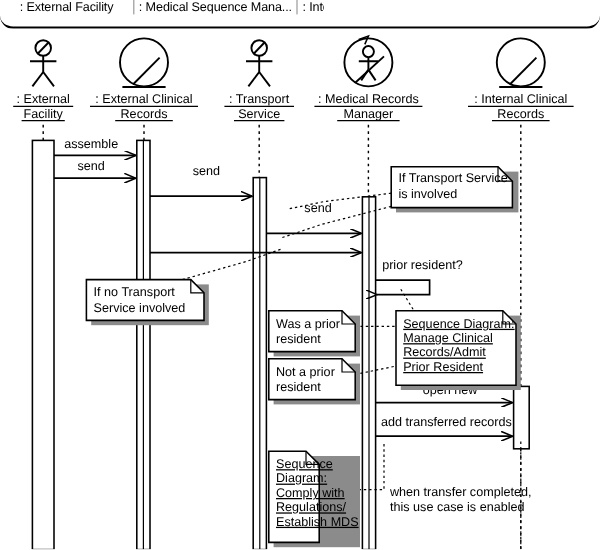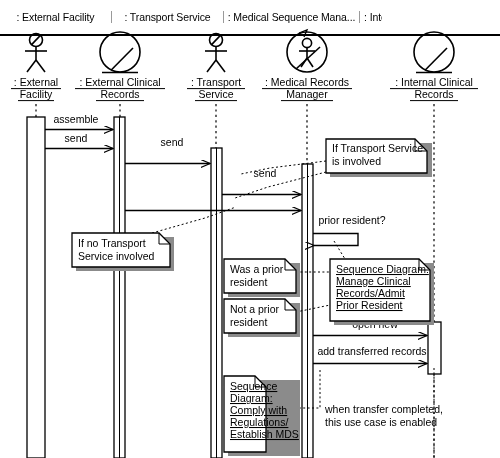--- a/index.html
+++ b/index.html
@@ -18,25 +18,26 @@
     height: 458px;
     background: #ffffff;
     overflow: hidden;
   }
 
   
   #tabbar {
     position: absolute;
     left: 0; top: 0;
     width: 500px;
-    height: 36px;
+    height: 24px;
     box-sizing: border-box;
     border-bottom: 2px solid #000;
     display: flex;
-    align-items: center;
+    align-items: flex-start;
+    border-radius: 11px;
   }
   .tab {
     box-sizing: border-box;
     display: flex;
     align-items: center;
     justify-content: center;
     font-size: 10.5px;
     color: #000;
     white-space: nowrap;
     border-right: 1px solid #9a9a9a;
@@ -120,21 +121,20 @@
     stroke-width: 1.6;
   }
 </style>
 </head>
 <body>
 
 <div id="canvas">
 
   <div id="tabbar">
     <div class="tab" style="width:112px">: External Facility</div>
-    <div class="tab" style="width:112px">: Transport Service</div>
     <div class="tab" style="width:136px">: Medical Sequence Mana...</div>
     <div class="tab" style="width:22px;border-right:none;overflow:hidden;justify-content:flex-start">: Internal Clinical Records</div>
   </div>
 
   <svg id="diagram" viewBox="0 0 500 436">
     <defs>
       <marker id="ah" markerWidth="10" markerHeight="8" refX="9.4" refY="4" orient="auto" markerUnits="userSpaceOnUse">
         <path d="M0,0 L9.6,4 L0,8" fill="none" stroke="#000" stroke-width="1.3"></path>
       </marker>
       <marker id="ahl" markerWidth="10" markerHeight="8" refX="0.6" refY="4" orient="auto" markerUnits="userSpaceOnUse">

